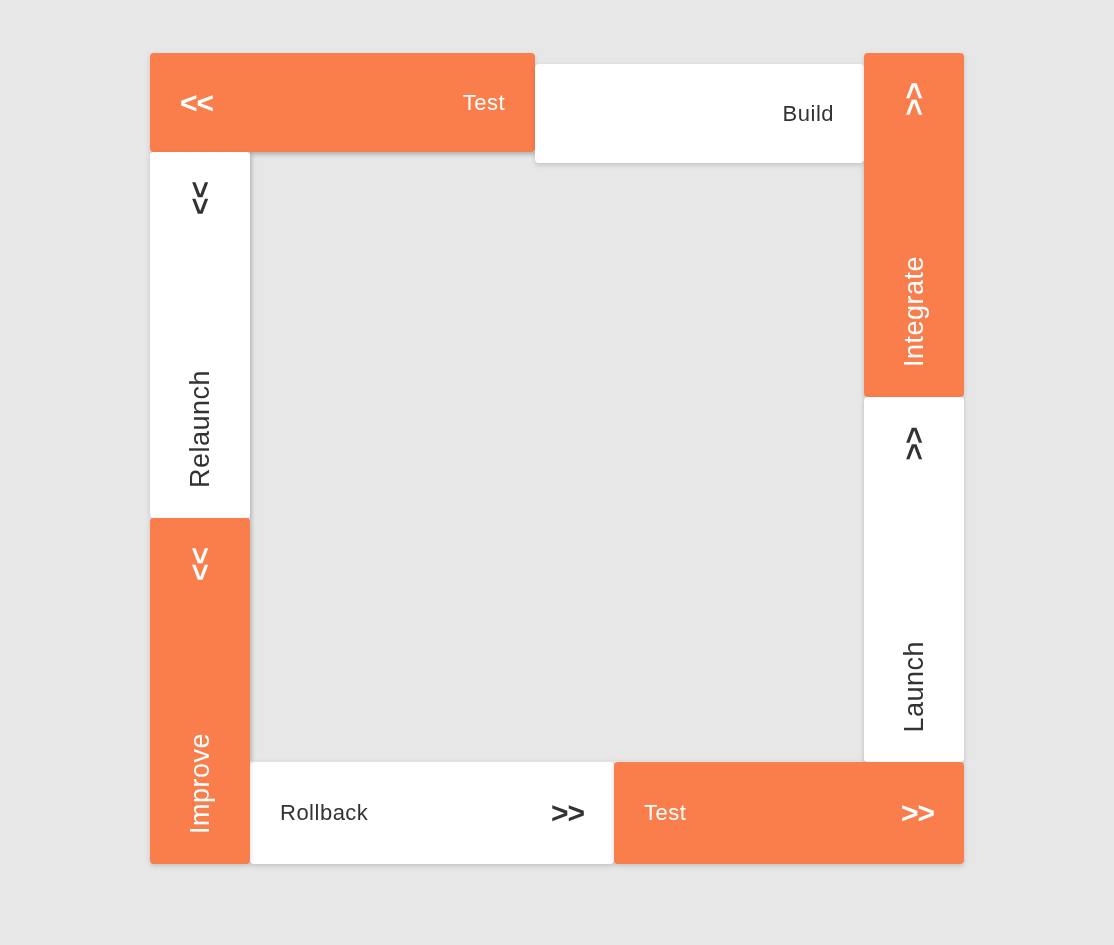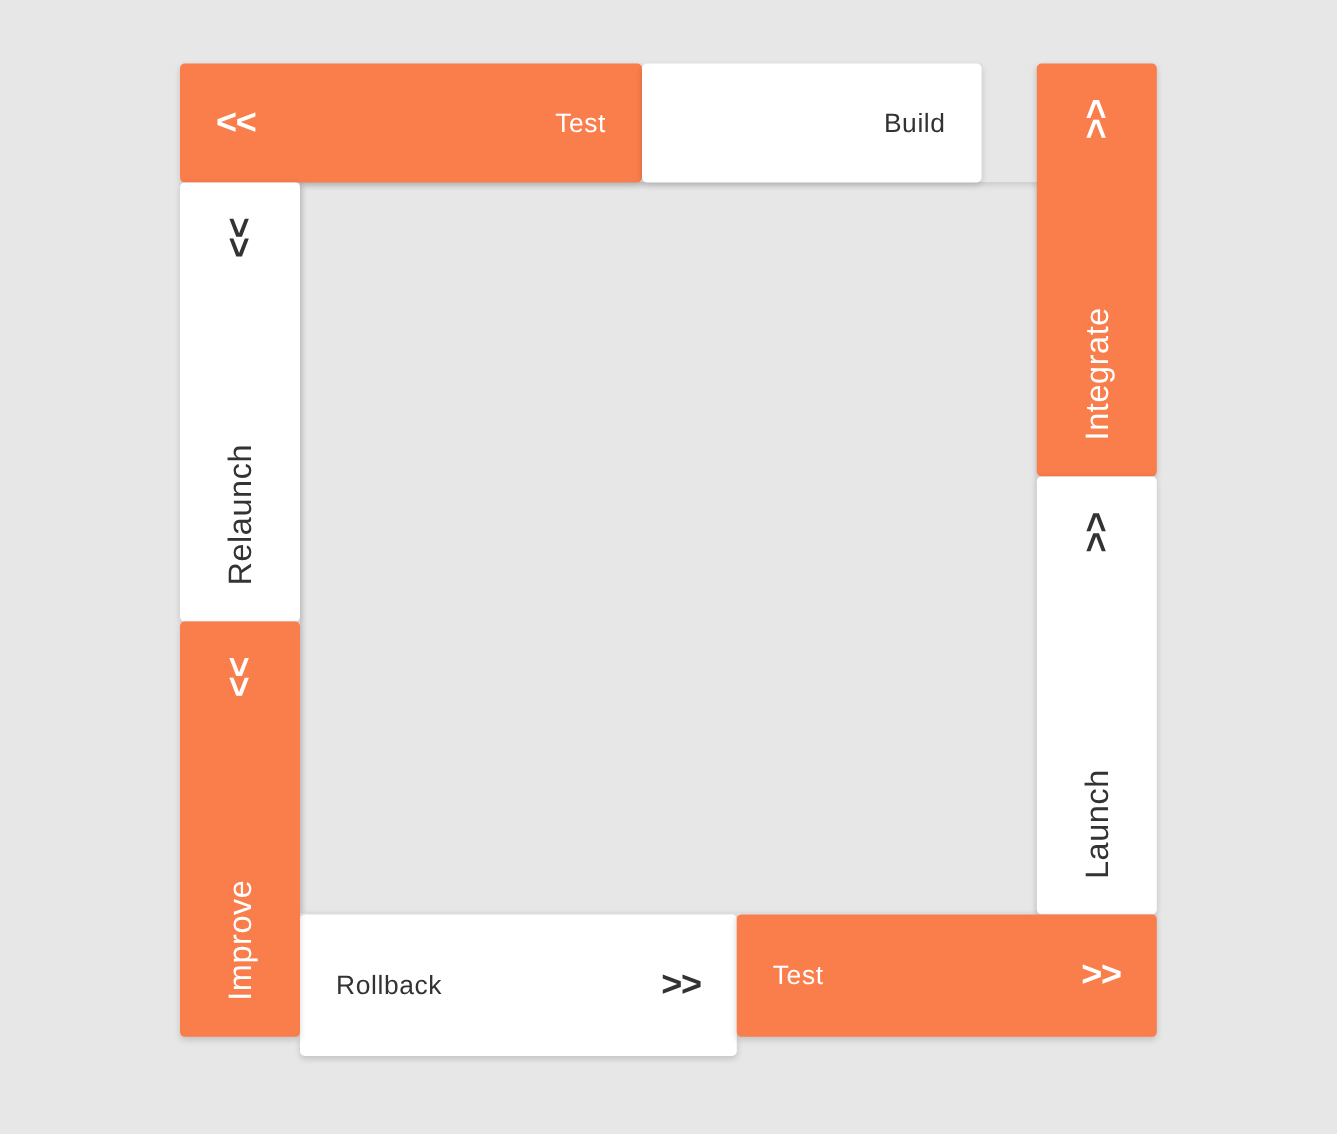--- a/index.html
+++ b/index.html
@@ -95,30 +95,30 @@
   }
   .cell.vert .vert-inner .arrow-slot {
     font-size: 30px;
     font-weight: 700;
     letter-spacing: -1px;
   }
   .cell.vert .vert-inner.label-lead .arrow-slot { margin-left: auto; }
 
   
   #cell-test-top  { left: 0px;   top: 0px;  width: 385px; height: 99px; }
-  #cell-build     { left: 385px; top: 0px;  width: 283px; height: 99px; }
+  #cell-build     { left: 385px; top: 11px;  width: 329px; height: 99px; }
 
   
   #cell-integrate { left: 714px; top: 0px;   width: 100px; height: 344px; }
   #cell-launch    { left: 714px; top: 344px; width: 100px; height: 365px; }
   #cell-integrate .vert-inner { width: 344px; height: 100px; }
   #cell-launch    .vert-inner { width: 365px; height: 100px; }
 
   
-  #cell-rollback  { left: 100px; top: 709px; width: 364px; height: 118px; }
+  #cell-rollback  { left: 100px; top: 709px; width: 364px; height: 102px; }
   #cell-test-bot  { left: 464px; top: 709px; width: 350px; height: 102px; }
 
   
   #cell-relaunch  { left: 0px; top: 99px;  width: 100px; height: 366px; }
   #cell-improve   { left: 0px; top: 465px; width: 100px; height: 346px; }
   #cell-relaunch .vert-inner { width: 366px; height: 100px; }
   #cell-improve  .vert-inner { width: 346px; height: 100px; }
 </style>
 </head>
 <body>

